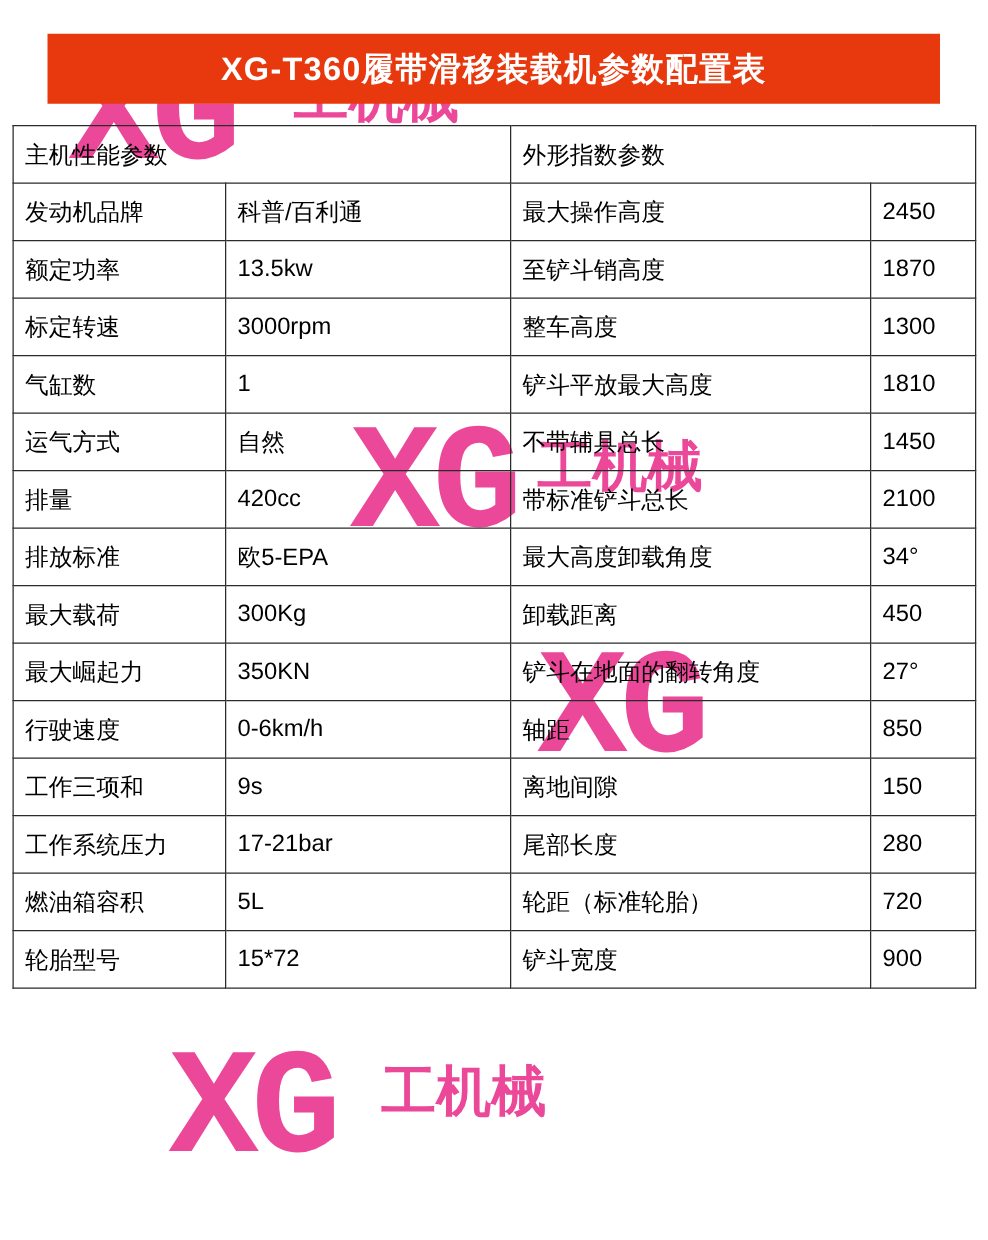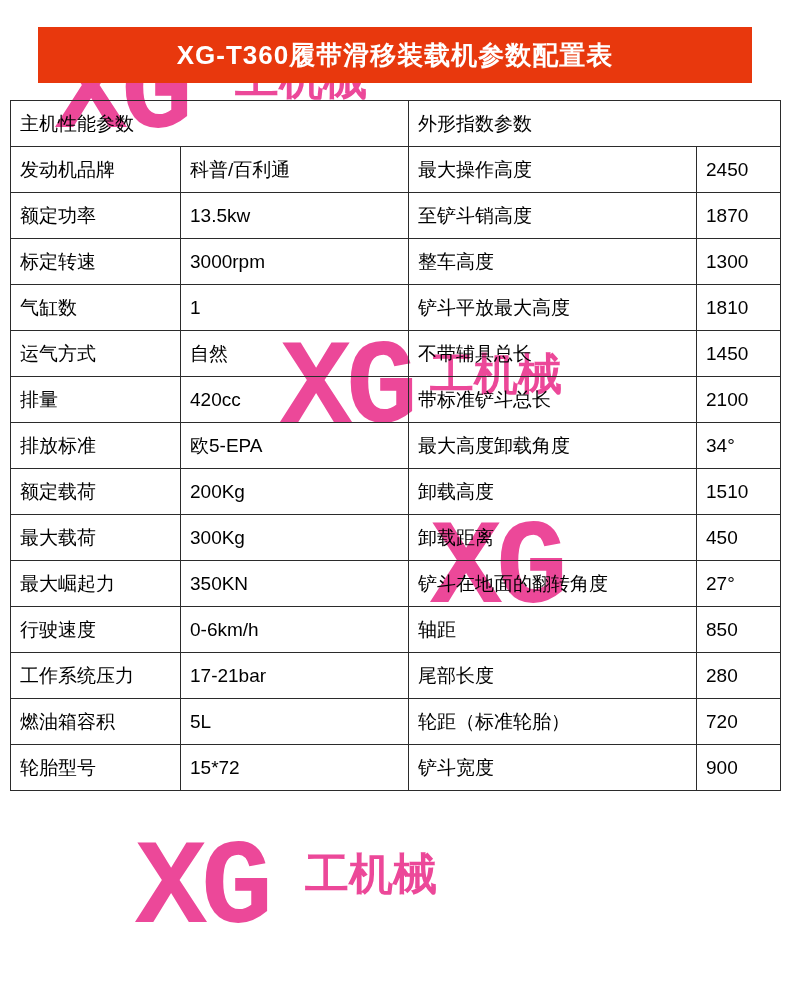--- a/index.html
+++ b/index.html
@@ -159,44 +159,44 @@
           <td>带标准铲斗总长</td>
           <td>2100</td>
         </tr>
         <tr>
           <td>排放标准</td>
           <td>欧5-EPA</td>
           <td>最大高度卸载角度</td>
           <td>34°</td>
         </tr>
         <tr>
-          <td>额定载荷</td>
-          <td>200Kg</td>
-          <td>卸载高度</td>
-          <td>1510</td>
-        </tr>
-        <tr>
           <td>最大载荷</td>
           <td>300Kg</td>
           <td>卸载距离</td>
           <td>450</td>
         </tr>
         <tr>
           <td>最大崛起力</td>
           <td>350KN</td>
           <td>铲斗在地面的翻转角度</td>
           <td>27°</td>
         </tr>
         <tr>
           <td>行驶速度</td>
           <td>0-6km/h</td>
           <td>轴距</td>
           <td>850</td>
         </tr>
         <tr>
+          <td>工作三项和</td>
+          <td>9s</td>
+          <td>离地间隙</td>
+          <td>150</td>
+        </tr>
+        <tr>
           <td>工作系统压力</td>
           <td>17-21bar</td>
           <td>尾部长度</td>
           <td>280</td>
         </tr>
         <tr>
           <td>燃油箱容积</td>
           <td>5L</td>
           <td>轮距（标准轮胎）</td>
           <td>720</td>

